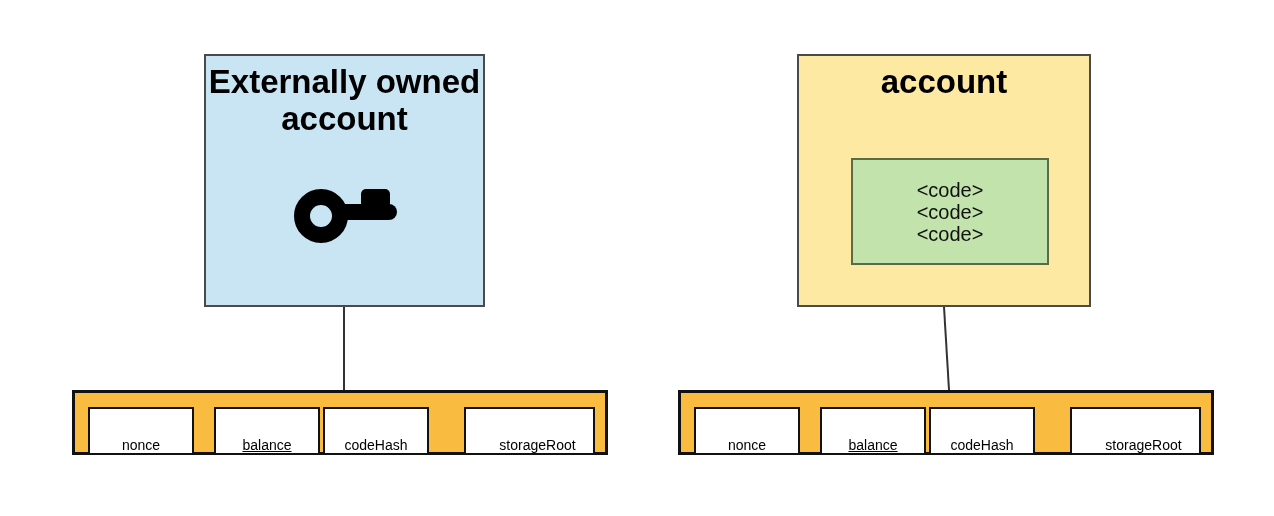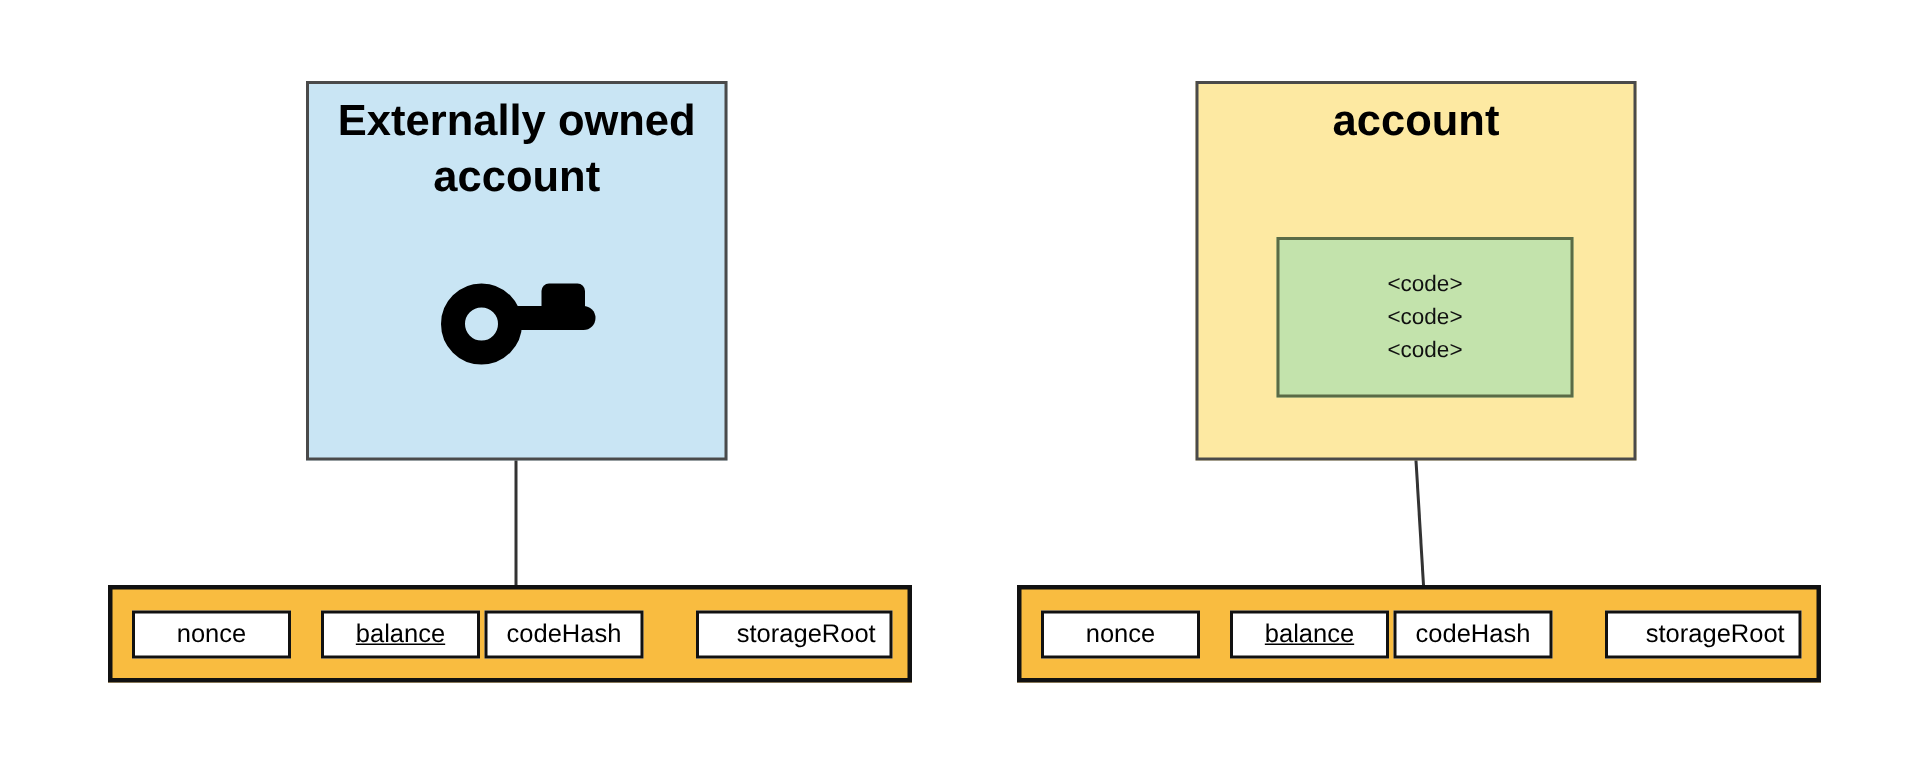--- a/index.html
+++ b/index.html
@@ -30,21 +30,21 @@
     background: var(--eoa-fill, #c9e5f4);
   }
   .account-box.contract {
     left: 797px;
     width: 294px;
     background: var(--contract-fill, #fde9a2);
   }
   .account-title {
     margin-top: 7px;
     text-align: center;
-    font-size: 29px;
+    font-size: 33px;
     font-weight: bold;
     line-height: 37px;
     color: #000000;
   }
 
   
   .key-wrap {
     position: absolute;
     left: 88px;
     top: 132px;
@@ -59,21 +59,21 @@
     top: 102px;
     width: 198px;
     height: 107px;
     background: var(--code-fill, #c3e3ac);
     border: 2px solid #5a6b46;
     box-sizing: border-box;
     display: flex;
     flex-direction: column;
     justify-content: center;
     align-items: center;
-    font-size: 15px;
+    font-size: 20px;
     line-height: 22px;
     color: #111111;
   }
 
   
   .connectors {
     position: absolute;
     left: 0;
     top: 0;
     width: 1274px;
@@ -90,28 +90,28 @@
     background: var(--bar-fill, #f9bc40);
     border: 3px solid #111111;
     box-sizing: border-box;
   }
   .fields-bar.eoa-bar { left: 72px; }
   .fields-bar.contract-bar { left: 678px; }
 
   .field {
     position: absolute;
     top: 14px;
-    height: 32px;
+    height: 48px;
     background: #ffffff;
     border: 2px solid #111111;
     box-sizing: border-box;
     display: flex;
-    align-items: center;
+    align-items: flex-end;
     justify-content: center;
-    font-size: 17px;
+    font-size: 14px;
     color: #000000;
   }
   .field.f0 { left: 13px;  width: 106px; }
   .field.f1 { left: 139px; width: 106px; text-decoration: underline; }
   .field.f2 { left: 248px; width: 106px; }
   .field.f3 { left: 389px; width: 131px; padding-left: 16px; }
 </style>
 </head>
 <body>
 

